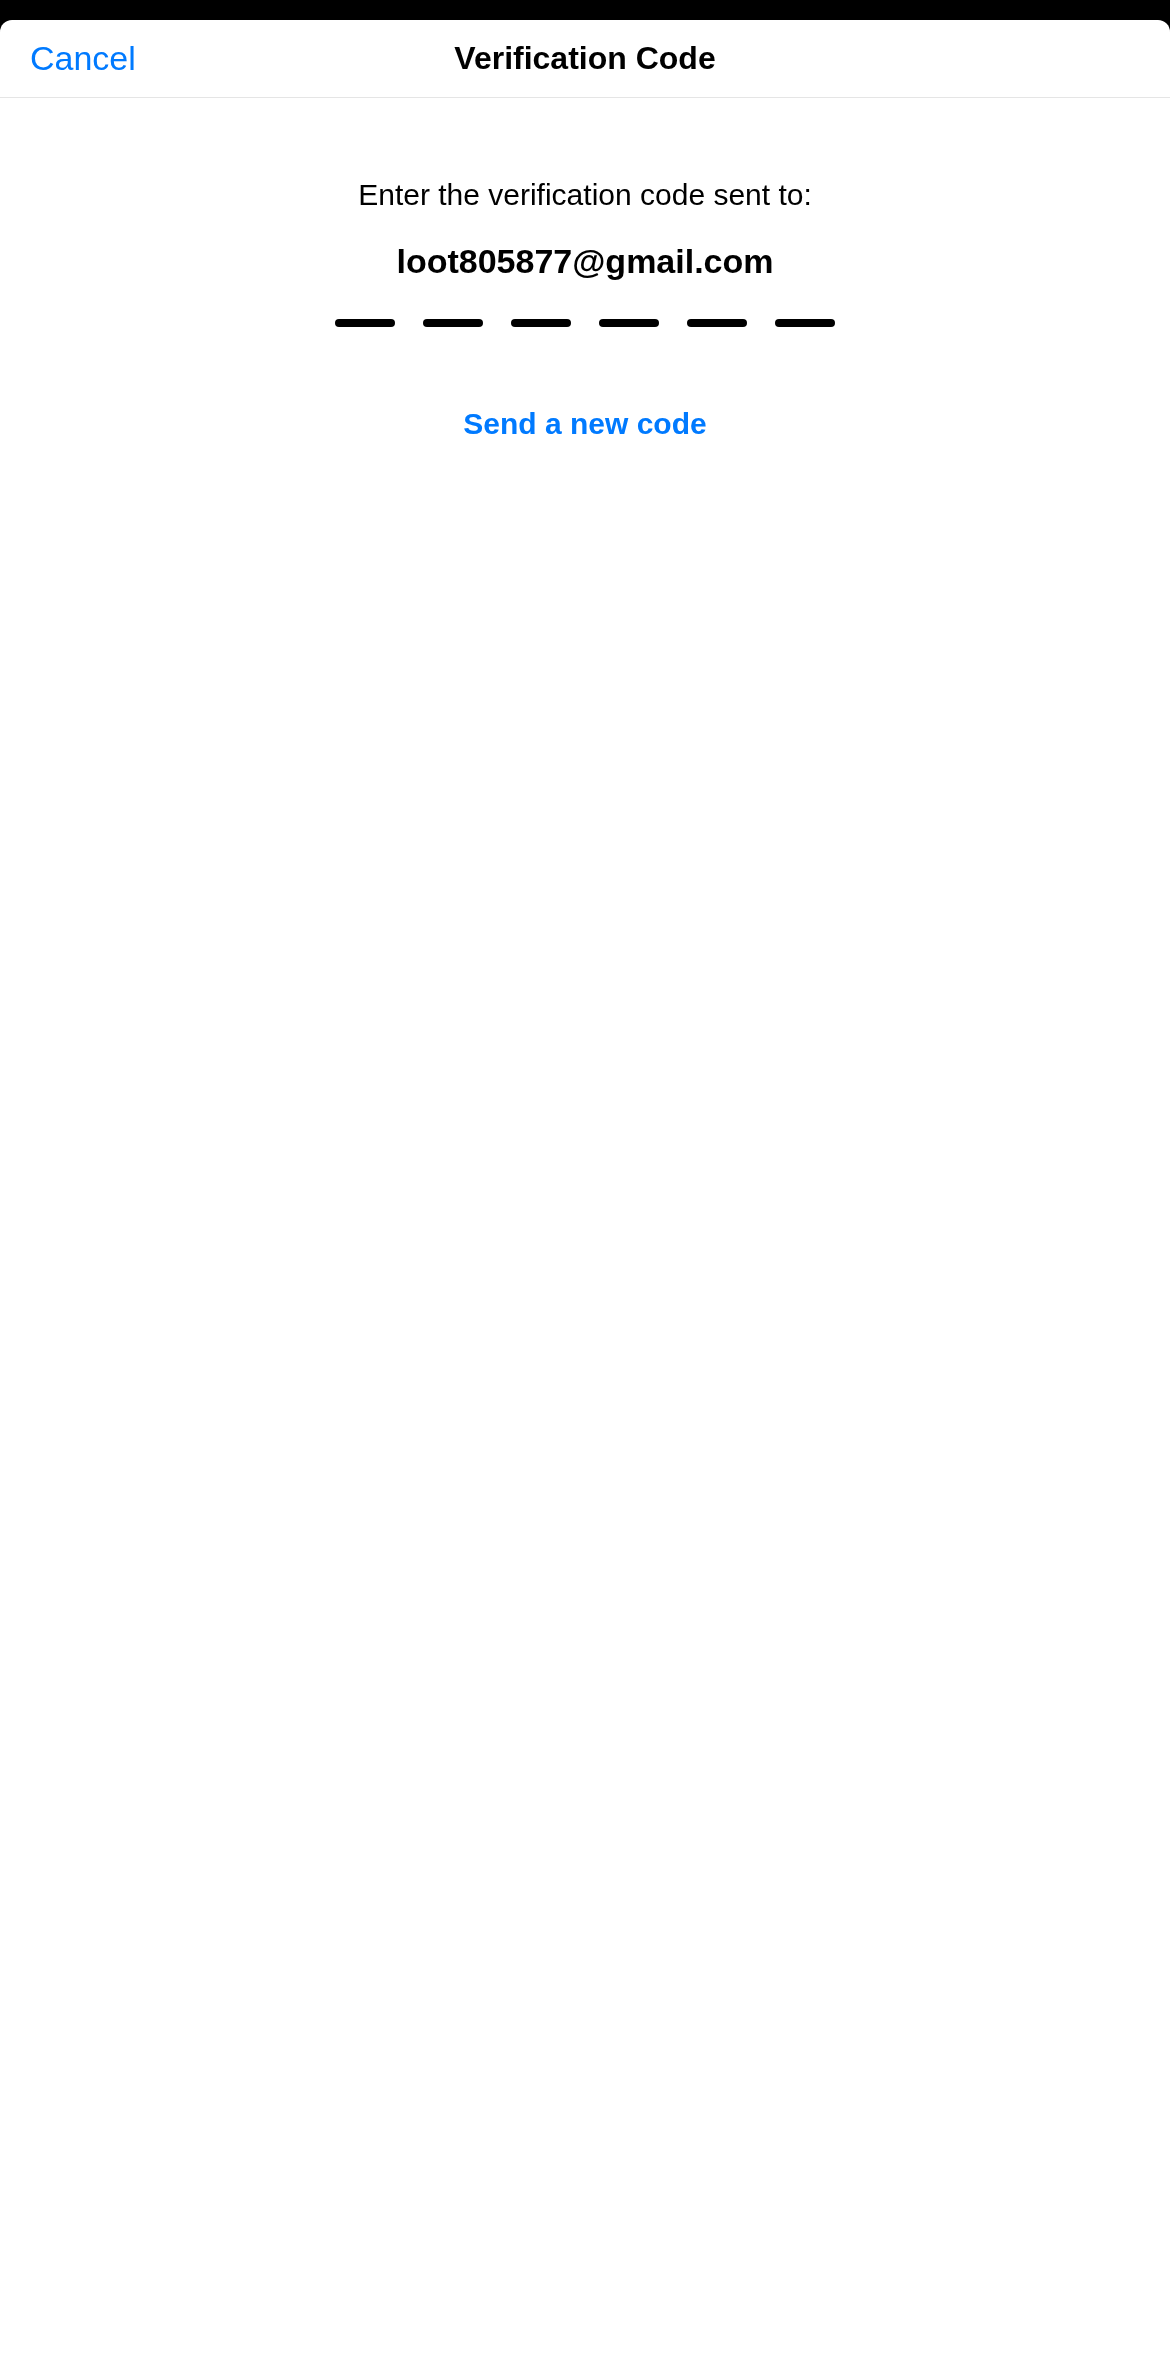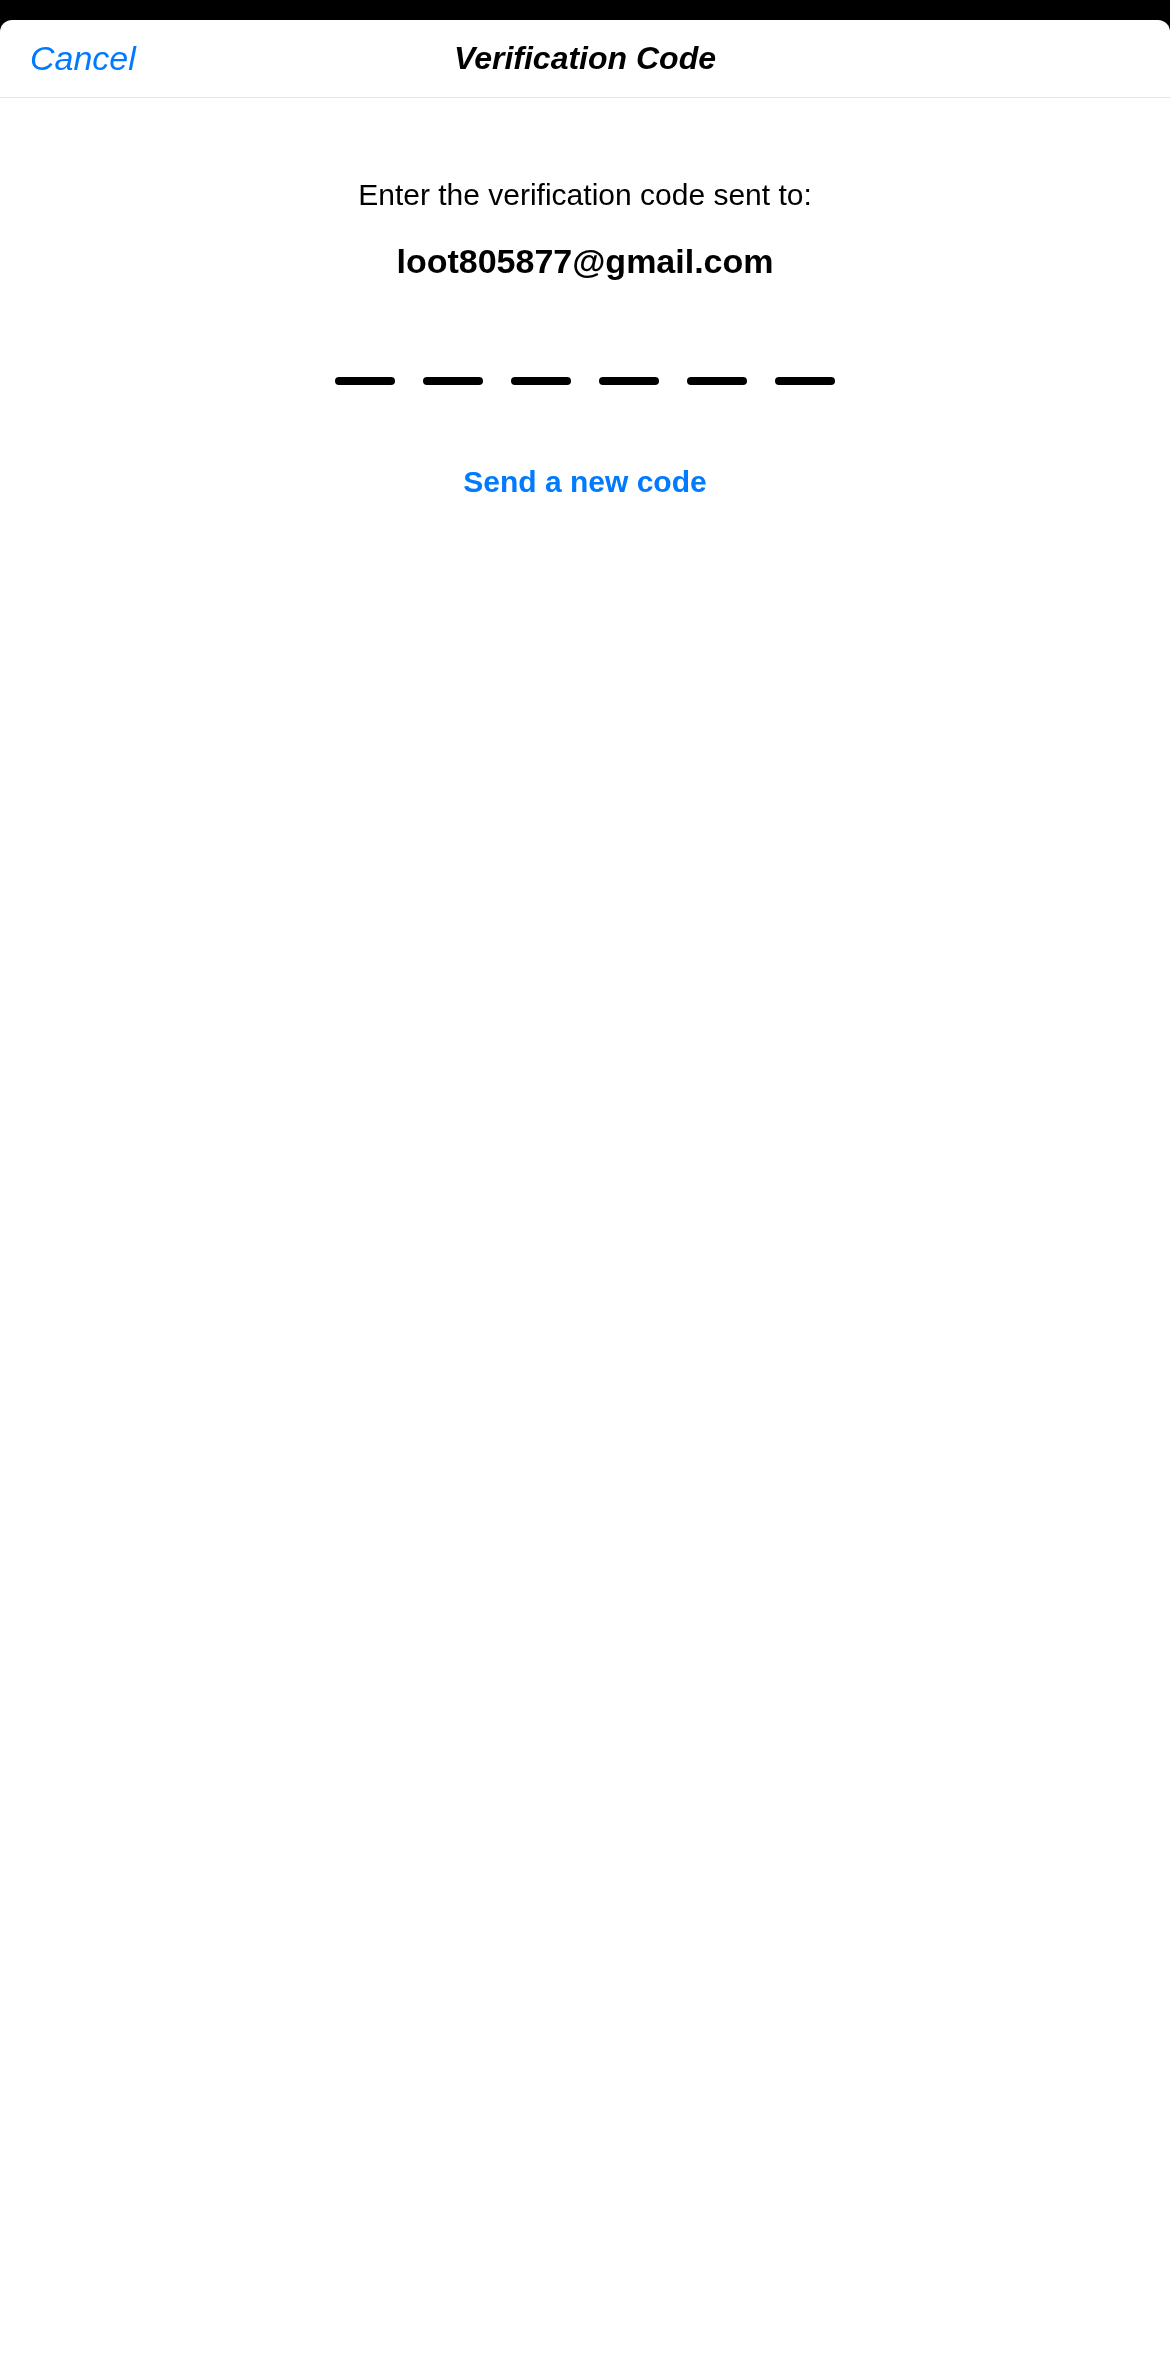--- a/index.html
+++ b/index.html
@@ -37,21 +37,20 @@
       border-top-right-radius: 12px;
     }
 
     .nav-bar {
       display: flex;
       align-items: center;
       justify-content: center;
       padding: 20px 30px;
       position: relative;
       border-bottom: 1px solid #e5e5e5;
-      font-style: italic;
     }
 
     .nav-cancel {
       position: absolute;
       left: 30px;
       color: #007AFF;
       font-size: 34px;
       font-weight: 400;
       cursor: pointer;
       text-decoration: none;
@@ -77,21 +76,21 @@
       color: #000000;
       text-align: center;
       margin-bottom: 30px;
     }
 
     .email-text {
       font-size: 34px;
       font-weight: 700;
       color: #000000;
       text-align: center;
-      margin-bottom: 96px;
+      margin-bottom: 38px;
     }
 
     .code-input-row {
       display: flex;
       align-items: center;
       justify-content: center;
       gap: 28px;
       margin-bottom: 80px;
     }
 

